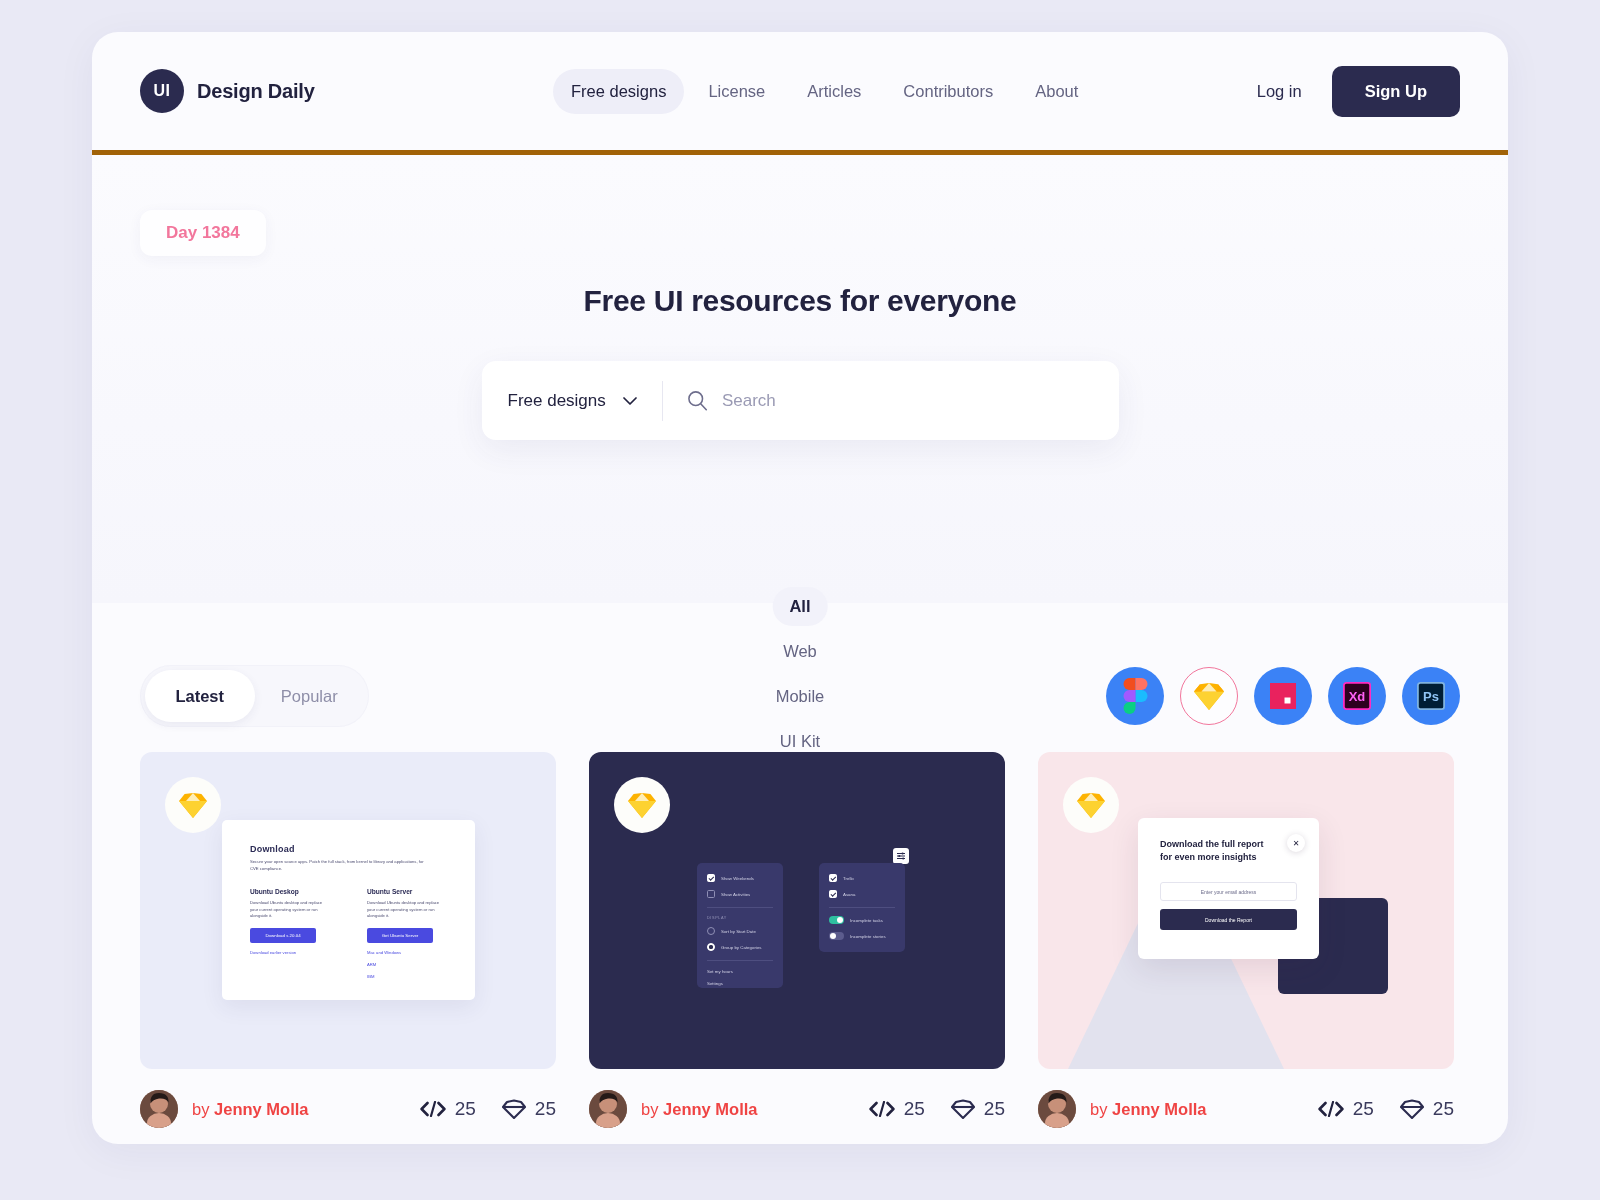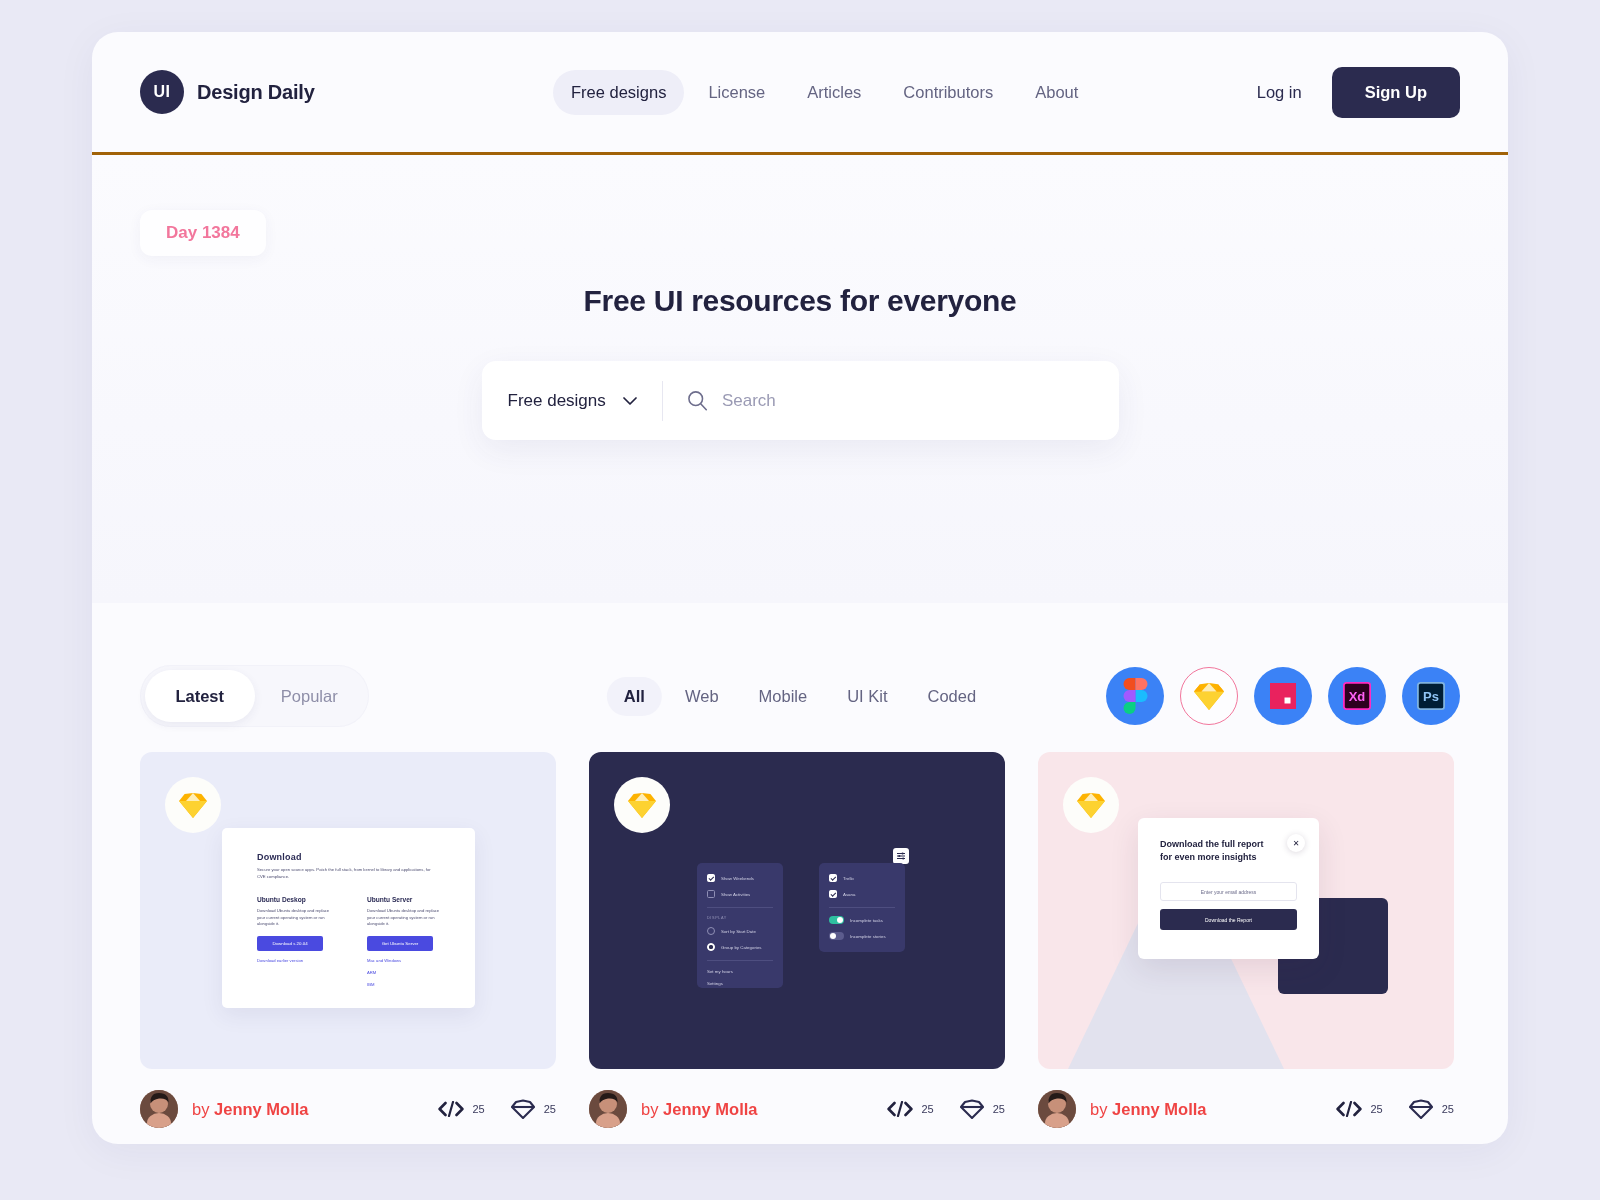--- a/index.html
+++ b/index.html
@@ -31,21 +31,21 @@
     position: relative;
     box-shadow: 0 8px 40px rgba(40,40,90,0.05);
   }
 
   
   .header {
     height: 123px;
     display: flex;
     align-items: center;
     padding: 12px 48px;
-    border-bottom: 3px solid #a16207;
+    border-bottom: 5px solid #a16207;
     position: relative;
   }
   .brand { display: flex; align-items: center; gap: 13px; }
   .brand-logo {
     width: 44px; height: 44px; border-radius: 50%;
     background: #2b2b4f;
     color: #fff;
     display: flex; align-items: center; justify-content: center;
     font-size: 16px; font-weight: bold; letter-spacing: .5px;
   }
@@ -179,21 +179,21 @@
   .seg.active {
     background: #ffffff;
     color: #22223f;
     font-weight: bold;
     box-shadow: 0 3px 10px rgba(60,60,120,0.07);
   }
 
   .catfilters {
     position: absolute;
     left: 50%; transform: translateX(-50%);
-    display: flex; align-items: center; gap: 6px;
+    display: flex; align-items: center; gap: 6px; flex-direction: column;
   }
   .cat {
     font-size: 16.5px;
     color: #646482;
     padding: 10px 17px;
     border-radius: 22px;
     cursor: pointer;
   }
   .cat.active { background: #f2f2fa; color: #22223f; font-weight: bold; }
 
@@ -242,22 +242,21 @@
   }
 
   
   .ubuntu {
     position: absolute;
     left: 82px; top: 68px;
     width: 253px; height: 180px;
     background: #fff;
     border-radius: 5px;
     box-shadow: 0 7px 22px rgba(50,50,100,0.08);
-    padding: 24px 35px;
-    margin-top: 8px;
+    padding: 24px 28px;
   }
   .ub-h1 { font-size: 9px; font-weight: bold; color: #2b2b55; letter-spacing: .2px; }
   .ub-p { font-size: 4.2px; color: #4c4c70; line-height: 1.55; margin-top: 5px; width: 175px; }
   .ub-cols { display: flex; gap: 37px; margin-top: 16px; }
   .ub-col { width: 88px; }
   .ub-h2 { font-size: 6.6px; font-weight: bold; color: #2b2b55; }
   .ub-small { font-size: 4.2px; color: #4c4c70; line-height: 1.55; margin-top: 5px; }
   .ub-btn {
     margin-top: 8px;
     background: #4a4ae0; color: #fff;
@@ -377,21 +376,21 @@
   .avatar {
     width: 38px; height: 38px; border-radius: 50%;
     overflow: hidden;
     background: #b08a7a;
     flex-shrink: 0;
   }
   .byline { font-size: 16.5px; color: #ef4444; margin-left: 14px; }
   .byline b { font-weight: bold; }
   .stats { margin-left: auto; display: flex; align-items: center; gap: 26px; }
   .stat { display: flex; align-items: center; gap: 9px; }
-  .stat-num { font-size: 11px; color: #3a3a5c; }
+  .stat-num { font-size: 19px; color: #3a3a5c; }
 </style>
 </head>
 <body>
 
 <div class="page">
 <div class="app">
 
   <div class="header">
     <div class="brand">
       <div class="brand-logo">UI</div>

